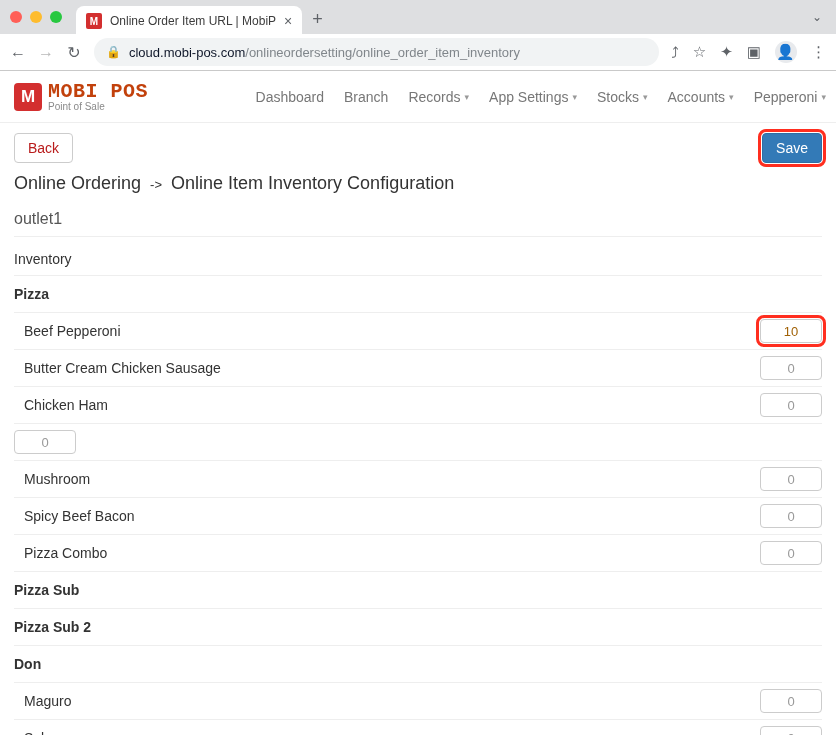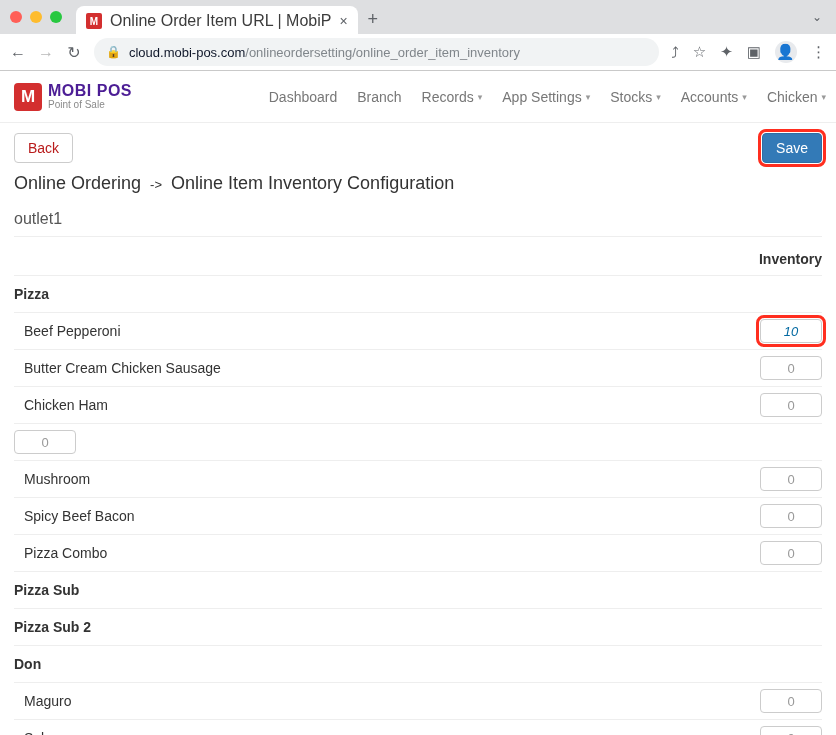--- a/index.html
+++ b/index.html
@@ -48,21 +48,21 @@
   }
   .favicon {
     width: 16px; height: 16px;
     background: #d32f2f;
     color: #fff;
     font-size: 10px;
     font-weight: bold;
     display: flex; align-items: center; justify-content: center;
     border-radius: 2px;
   }
-  .tab-title { font-size: 16px; color: #3c3c3c; white-space: nowrap; overflow: hidden; text-overflow: ellipsis; flex: 1; }
+  .tab-title { font-size: 12px; color: #3c3c3c; white-space: nowrap; overflow: hidden; text-overflow: ellipsis; flex: 1; }
   .tab-close { font-size: 14px; color: #5f6368; cursor: pointer; }
   .new-tab { margin-left: 10px; font-size: 18px; color: #5f6368; cursor: pointer; position: relative; top: 2px; }
   .tab-strip .spacer { flex: 1; }
   .chevron-down { margin-right: 14px; color: #5f6368; cursor: pointer; font-size: 12px; }
   .addr-bar {
     display: flex;
     align-items: center;
     height: 36px;
     background: #fff;
     padding: 0 10px;
@@ -103,21 +103,21 @@
   .logo-mark {
     width: 28px; height: 28px;
     background: #d32f2f;
     color: #fff;
     font-weight: bold;
     font-size: 17px;
     border-radius: 4px;
     display: flex; align-items: center; justify-content: center;
   }
   .logo-text { display: flex; flex-direction: column; line-height: 1.05; }
-  .logo-title { color: #4c1d95; font-weight: 800; font-size: 16px; letter-spacing: 0.5px; }
+  .logo-title { color: #c2410c; font-weight: 800; font-size: 20px; letter-spacing: 0.5px; font-family: Liberation Mono, monospace; }
   .logo-sub { color: #8a8a8a; font-size: 10px; }
   .nav {
     margin-left: auto;
     display: flex;
     gap: 20px;
     font-size: 14px;
     color: #777;
   }
   .nav-item { cursor: pointer; display: inline-flex; align-items: center; gap: 4px; }
   .caret { font-size: 9px; color: #999; }
@@ -155,22 +155,21 @@
   .breadcrumb .sep { font-size: 13px; color: #333; margin: 0 4px; }
   .outlet {
     font-size: 16px;
     color: #555;
     padding: 12px 0 8px 0;
     border-bottom: 1px solid #eee;
     margin-bottom: 6px;
   }
   .inv-header {
     display: flex;
-    justify-content: flex-end;
-    font-weight: 700;
+    font-weight: 400;
     padding: 8px 0;
     border-bottom: 1px solid #eee;
   }
   .category {
     font-weight: 700;
     padding: 10px 0;
     border-bottom: 1px solid #eee;
     font-size: 14px;
   }
   .item-row {
@@ -187,21 +186,21 @@
   }
   .inv-input {
     width: 62px;
     height: 24px;
     border: 1px solid #ccc;
     border-radius: 4px;
     text-align: center;
     font-size: 13px;
     color: #999;
   }
-  .inv-input.active { color: #0369a1; font-style: italic; }
+  .inv-input.active { color: #a16207; }
 </style>
 </head>
 <body>
 
 <div class="chrome-top">
   <div class="tab-strip">
     <div class="traffic-lights">
       <div class="tl tl-red"></div>
       <div class="tl tl-yellow"></div>
       <div class="tl tl-green"></div>
@@ -259,21 +258,21 @@
       </span>
       <span class="nav-item">
         <span>Stocks</span>
         <span class="caret">▾</span>
       </span>
       <span class="nav-item">
         <span>Accounts</span>
         <span class="caret">▾</span>
       </span>
       <span class="nav-item">
-        <span>Chicken</span>
+        <span>Pepperoni</span>
         <span class="caret">▾</span>
       </span>
     </div>
 </div>
 
 <div class="page">
   <div class="action-row">
     <button class="btn">Back</button>
     <button class="btn btn-primary highlight-red">Save</button>
   </div>

